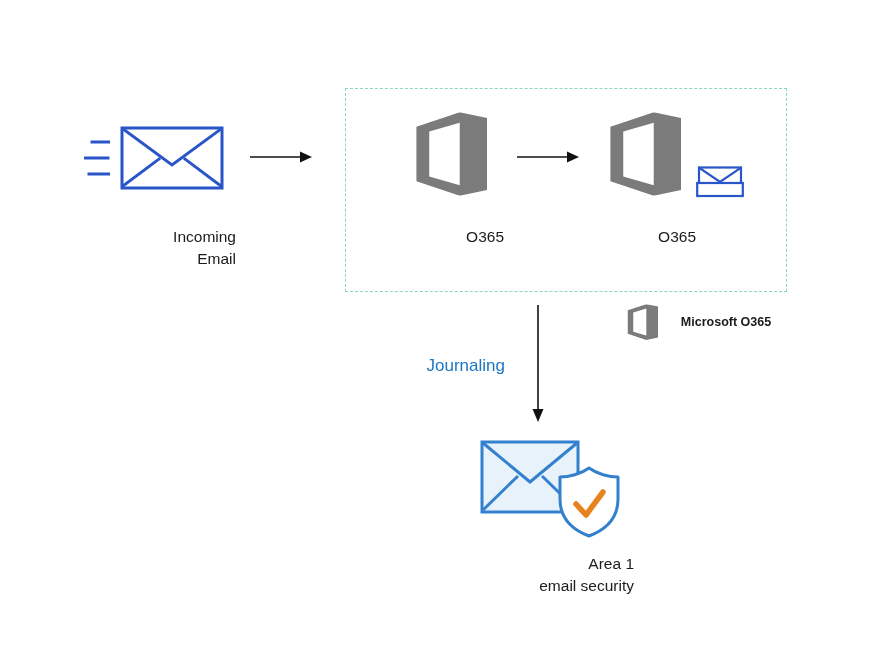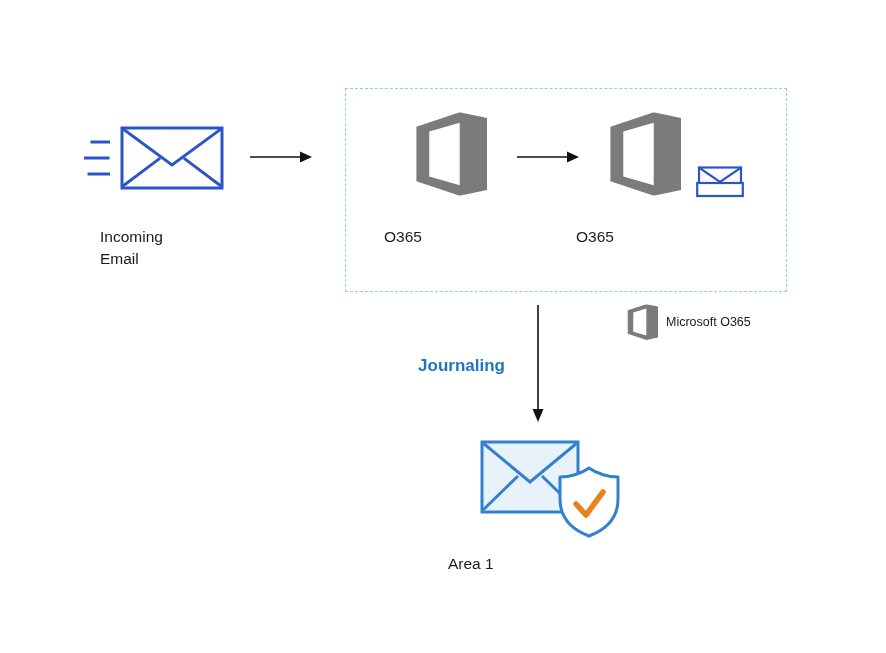--- a/index.html
+++ b/index.html
@@ -11,40 +11,41 @@
   .canvas {
     position: relative;
     width: 886px;
     height: 653px;
     background: #ffffff;
     overflow: hidden;
   }
   .abs { position: absolute; }
   .label {
     position: absolute;
-    text-align: left;
+    text-align: right;
     color: var(--text, #1b1b1b);
     font-size: 15.5px;
     line-height: 22px;
     font-weight: 400;
   }
   .legend-label {
     position: absolute;
     color: var(--text, #1b1b1b);
     font-size: 12.5px;
     line-height: 15px;
-    text-align: left;
+    text-align: center;
+    font-weight: bold;
   }
   .journaling {
     position: absolute;
     color: var(--journaling-blue, #1d76c2);
     font-size: 17px;
     line-height: 20px;
     text-align: right;
-    font-weight: 700;
+    font-weight: 400;
   }
   .dashed-box {
     position: absolute;
     border: 1px dashed var(--dashed-border, #8ad5ca);
     background: transparent;
   }
   
   .s-env  { stroke: var(--envelope-blue, #2a55c8); stroke-width: 3;   fill: none; stroke-linecap: square; }
   .s-env2 { stroke: var(--envelope-blue, #2a55c8); stroke-width: 2.2; fill: none; stroke-linecap: square; }
   .tray   { stroke: var(--envelope-blue, #2a55c8); stroke-width: 2.2; fill: #ffffff; }
@@ -138,17 +139,18 @@
     <path class="s-a1" d="M3 3 L50 42 L97 3"></path>
     <path class="s-a1" d="M3 70 L38 36"></path>
     <path class="s-a1" d="M97 70 L62 36"></path>
   </svg>
 
   <svg class="abs" style="left:556px;top:466px;width:66px;height:72px" viewBox="0 0 66 72">
     <path class="shield" d="M33 2 C41 8 53 11 62 11 L62 33 C62 53 49 64 33 70 C17 64 4 53 4 33 L4 11 C13 11 25 8 33 2 Z"></path>
     <path class="check" d="M20 38 L30 49 L47 26"></path>
   </svg>
 
-  <div class="label" style="left:448px;top:553px;width:170px">
+  <div class="label" style="left:464px;top:553px;width:170px">
     <div>Area 1</div>
+    <div>email security</div>
   </div>
 
 </div>
 
 </body></html>

